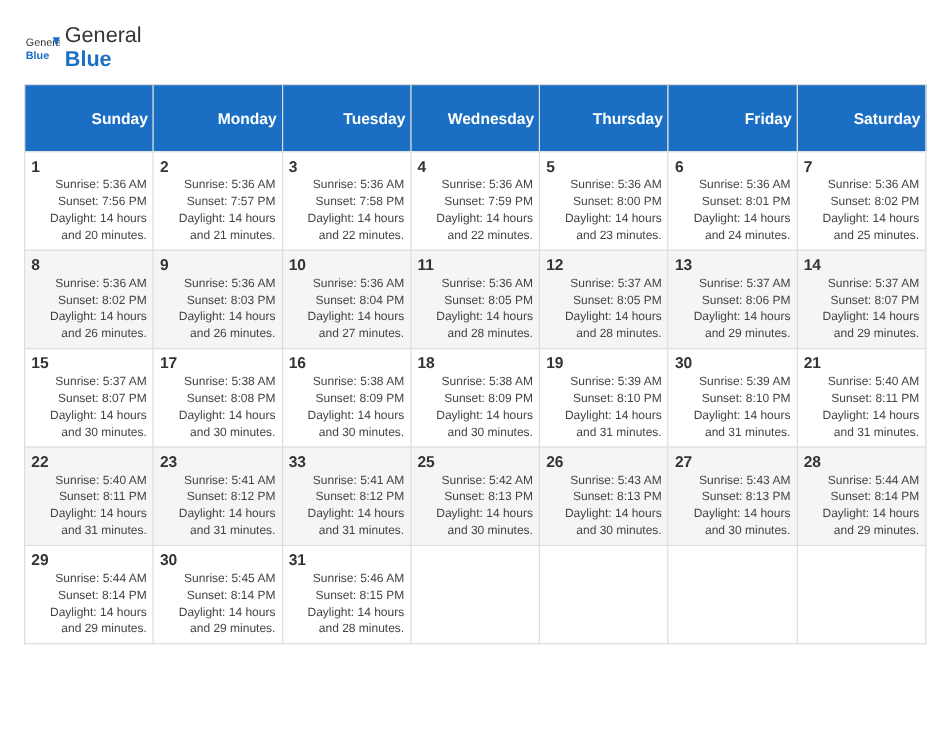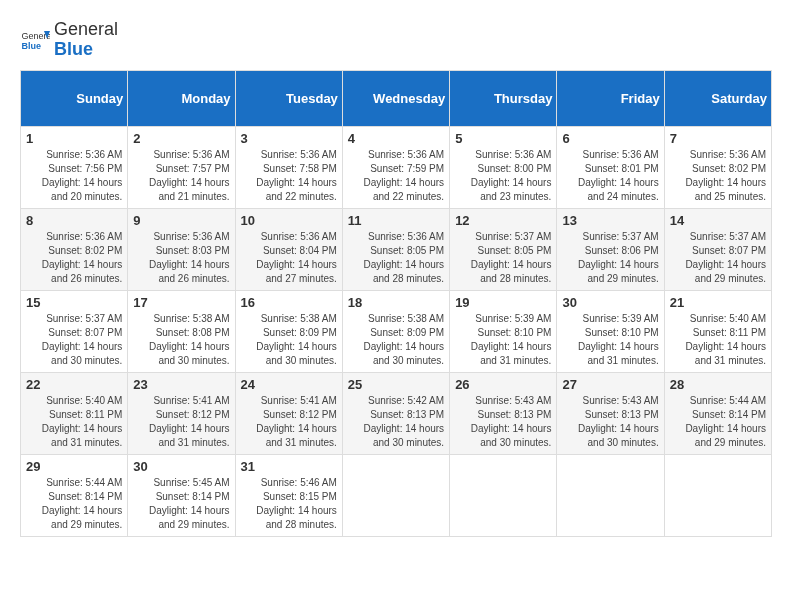--- a/index.html
+++ b/index.html
@@ -208,21 +208,21 @@
       <tr>
         <td>
           <span class="day-number">22</span>
           <div class="day-info">Sunrise: 5:40 AM<br>Sunset: 8:11 PM<br>Daylight: 14 hours and 31 minutes.</div>
         </td>
         <td>
           <span class="day-number">23</span>
           <div class="day-info">Sunrise: 5:41 AM<br>Sunset: 8:12 PM<br>Daylight: 14 hours and 31 minutes.</div>
         </td>
         <td>
-          <span class="day-number">24</span>
+          <span class="day-number">33</span>
           <div class="day-info">Sunrise: 5:41 AM<br>Sunset: 8:12 PM<br>Daylight: 14 hours and 31 minutes.</div>
         </td>
         <td>
           <span class="day-number">25</span>
           <div class="day-info">Sunrise: 5:42 AM<br>Sunset: 8:13 PM<br>Daylight: 14 hours and 30 minutes.</div>
         </td>
         <td>
           <span class="day-number">26</span>
           <div class="day-info">Sunrise: 5:43 AM<br>Sunset: 8:13 PM<br>Daylight: 14 hours and 30 minutes.</div>
         </td>

